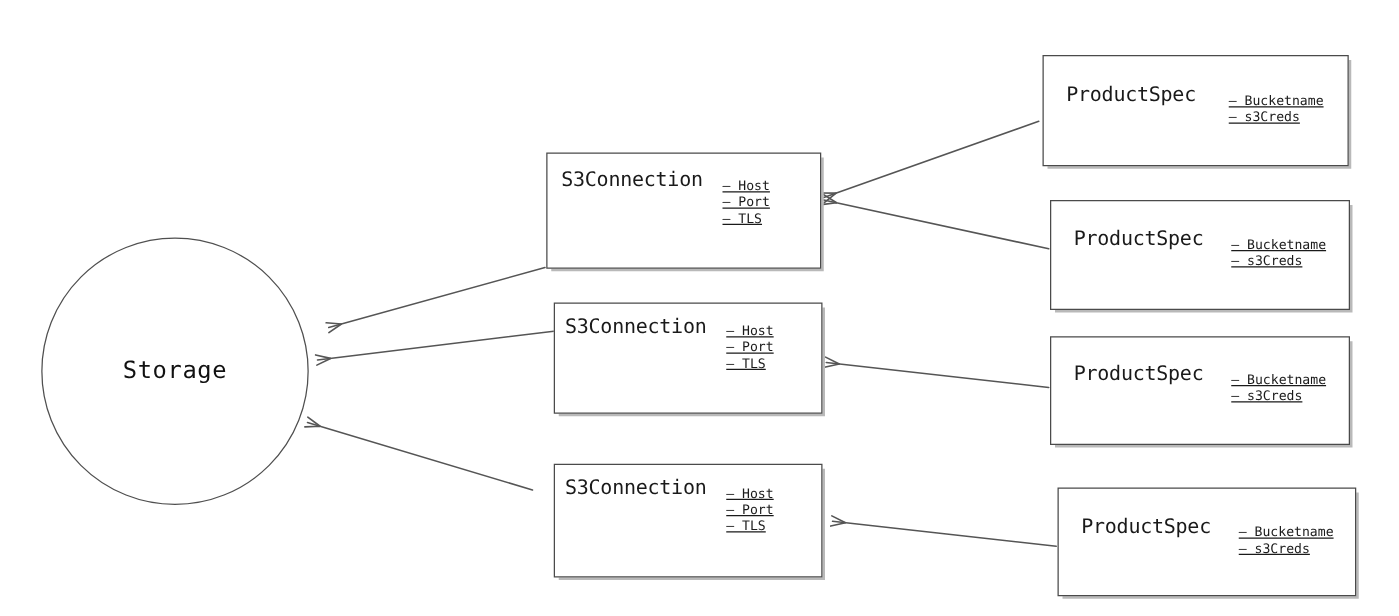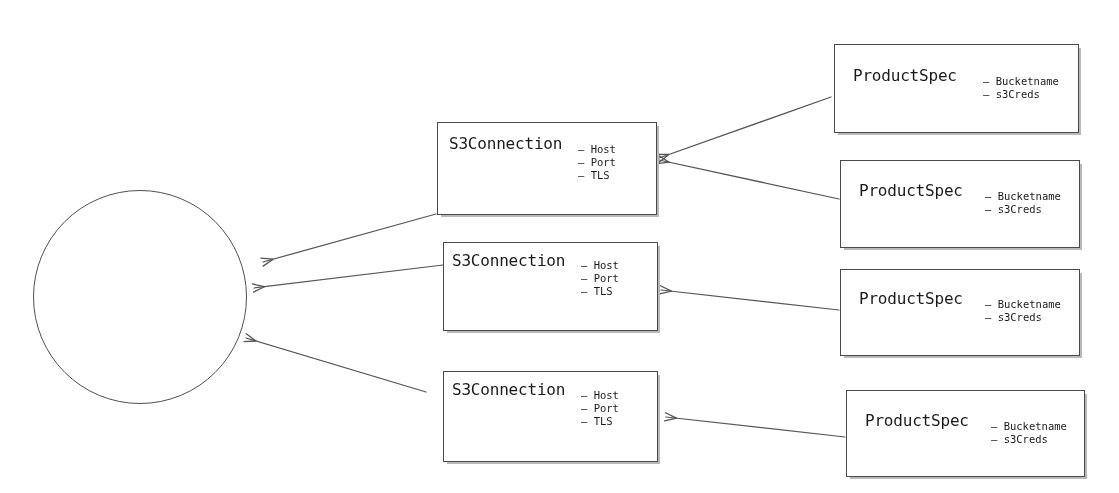--- a/index.html
+++ b/index.html
@@ -39,20 +39,21 @@
   }
   .node-attrs {
     position: absolute;
     font-size: 10.5px;
     color: #1a1a1a;
     line-height: 13px;
     white-space: nowrap;
   }
   .node-attrs div {
     white-space: nowrap;
+    text-decoration: underline;
   }
   .circle-node {
     position: absolute;
     box-sizing: border-box;
     border: 1.5px solid #4f4f4f;
     border-radius: 50%;
     background: #ffffff;
   }
   .circle-label {
     position: absolute;
@@ -79,20 +80,21 @@
         <line x1="443" y1="265" x2="254" y2="288" marker-end="url(#ah)"></line>
         <line x1="426" y1="392" x2="246" y2="338" marker-end="url(#ah)"></line>
         <line x1="831" y1="97" x2="659" y2="158" marker-end="url(#ah)"></line>
         <line x1="839" y1="199" x2="659" y2="160" marker-end="url(#ah)"></line>
         <line x1="839" y1="310" x2="661" y2="290" marker-end="url(#ah)"></line>
         <line x1="845" y1="437" x2="666" y2="417" marker-end="url(#ah)"></line>
       </g>
   </svg>
 
   <div class="circle-node" style="left:33px; top:190px; width:214px; height:214px;"></div>
+  <div class="circle-label" style="left:33px; top:285px; width:214px;">Storage</div>
 
   <div class="node-box" style="left:437px; top:122px; width:220px; height:93px;"></div>
   <div class="node-title" style="left:449px; top:134px;">S3Connection</div>
   <div class="node-attrs" style="left:578px; top:143px;">
     <div>– Host</div>
     <div>– Port</div>
     <div>– TLS</div>
   </div>
 
   <div class="node-box" style="left:443px; top:242px; width:215px; height:89px;"></div>

